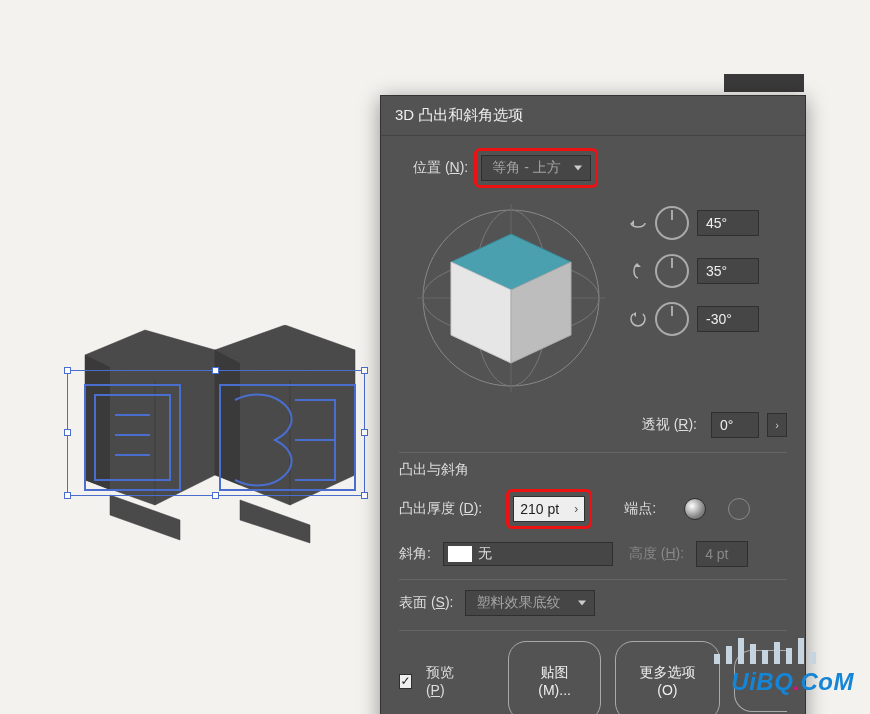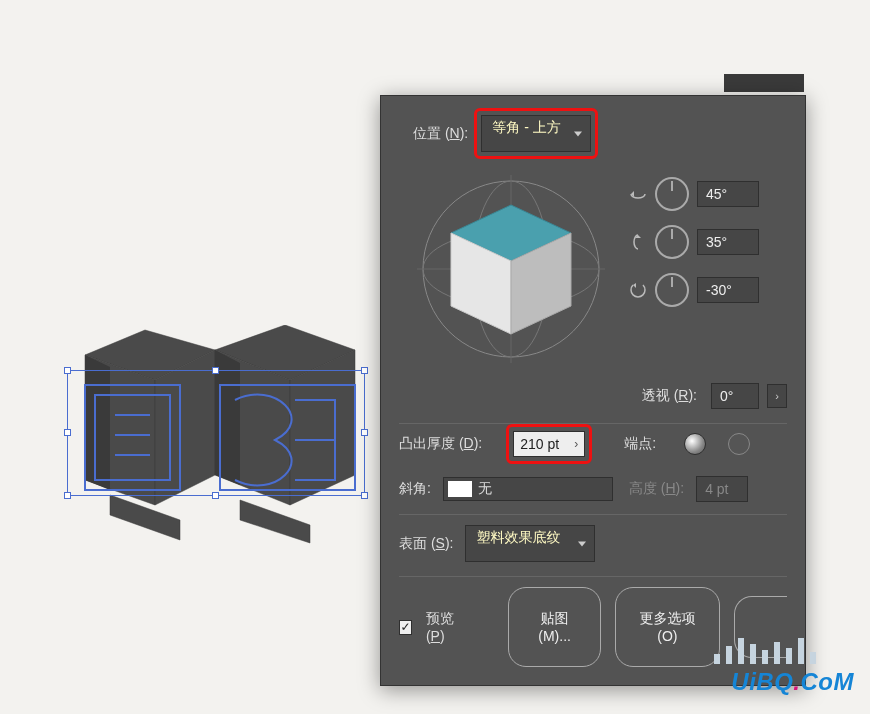--- a/index.html
+++ b/index.html
@@ -73,22 +73,22 @@
   }
   .label {
     color: #ddd;
     font-size: 14px;
     margin-right: 6px;
   }
   .underline { text-decoration: underline; }
   .dropdown {
     background: #464646;
     border: 1px solid #2f2f2f;
-    color: #fef9c3;
-    padding: 3px 24px 14px 10px;
+    color: #a3a3a3;
+    padding: 3px 24px 3px 10px;
     font-size: 14px;
     position: relative;
     display: inline-flex;
     align-items: center;
     min-width: 110px;
   }
   .dropdown .caret {
     position: absolute;
     right: 8px;
     top: 50%;
@@ -339,20 +339,21 @@
     <div class="sel-handle" style="right:-4px;top:calc(50% - 4px)"></div>
     <div class="sel-handle" style="left:-4px;bottom:-4px"></div>
     <div class="sel-handle" style="left:calc(50% - 4px);bottom:-4px"></div>
     <div class="sel-handle" style="right:-4px;bottom:-4px"></div>
   </div>
 </div>
 
 <div class="dark-strip"></div>
 
 <div class="dialog">
+  <div class="dlg-title">3D 凸出和斜角选项</div>
   <div class="dlg-body">
 
     <div class="row" style="margin-left:14px;">
       <span class="label">
         <span>位置 (</span><span class="underline">N</span><span>):</span>
       </span>
       <span class="hl-red">
         <span class="dropdown">
           <span>等角 - 上方</span>
           <span class="caret"></span>
@@ -409,20 +410,21 @@
 
     <div class="persp-row">
       <span class="label">
         <span>透视 (</span><span class="underline">R</span><span>):</span>
       </span>
       <span class="val-field" style="width:48px">0°</span>
       <span class="step-btn">›</span>
     </div>
 
     <hr class="hr">
+    <div class="section-title">凸出与斜角</div>
 
     <div class="depth-row">
       <span class="label">
         <span>凸出厚度 (</span><span class="underline">D</span><span>):</span>
       </span>
       <span class="hl-red">
         <span class="depth-field">
           <input type="text" value="210 pt" style="">
           <span class="step">›</span>
         </span>

